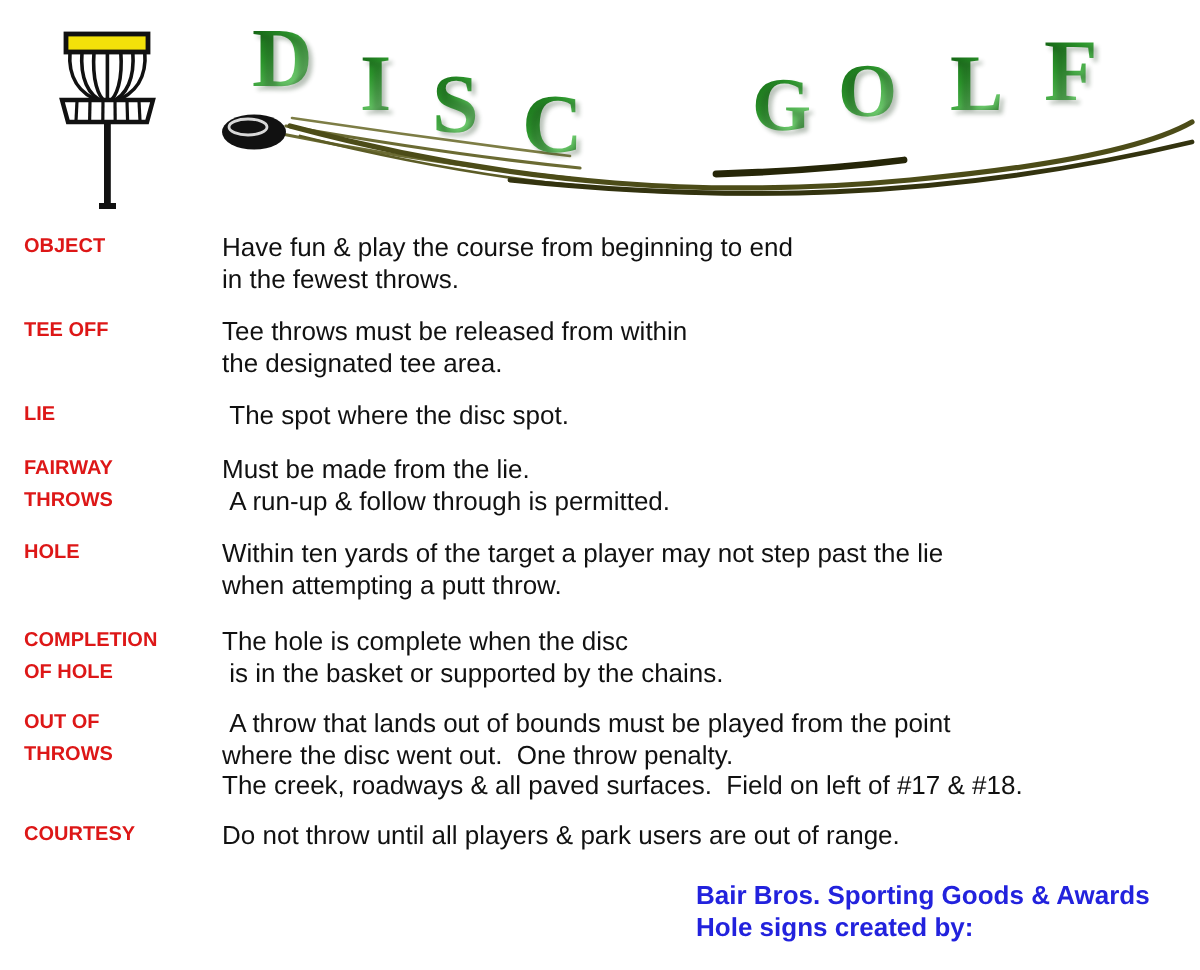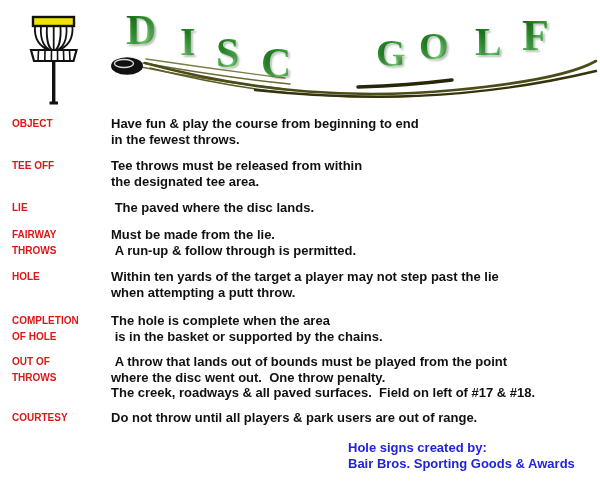--- a/index.html
+++ b/index.html
@@ -18,21 +18,21 @@
   .l-s{left:216px;top:32px;font-size:42px;}
   .l-c{left:261px;top:42px;font-size:42px;}
   .l-g{left:376px;top:34px;font-size:38px;}
   .l-o{left:419px;top:27px;font-size:38px;}
   .l-l{left:475px;top:22px;font-size:40px;}
   .l-f{left:522px;top:14px;font-size:44px;}
   
   .rule{position:absolute;left:0;width:600px;}
   .rule-label{position:absolute;left:12px;top:0;width:92px;color:#dd1717;font-weight:bold;
               font-size:10px;line-height:15.5px;white-space:pre-line;}
-  .rule-text{position:absolute;left:111px;top:0;width:480px;color:#111111;font-weight:bold;
+  .rule-text{position:absolute;left:111px;top:0;width:480px;color:#111111;font-weight:normal;
              font-size:13px;line-height:15.5px;white-space:pre-wrap;}
   .r1{top:116px;} .r2{top:158px;} .r3{top:200px;} .r4{top:227px;}
   .r5{top:269px;} .r6{top:313px;} .r7{top:354px;} .r8{top:410px;}
   
   .credit{position:absolute;left:348px;top:440px;color:#2222dd;font-weight:bold;
           font-size:13px;line-height:15.5px;}
 </style>
 </head>
 <body>
 
@@ -97,49 +97,49 @@
     <div class="rule-text">Have fun &amp; play the course from beginning to end
 in the fewest throws.</div>
   </div>
   <div class="rule r2">
     <div class="rule-label">TEE OFF</div>
     <div class="rule-text">Tee throws must be released from within
 the designated tee area.</div>
   </div>
   <div class="rule r3">
     <div class="rule-label">LIE</div>
-    <div class="rule-text"> The paved where the disc lands.</div>
+    <div class="rule-text"> The spot where the disc spot.</div>
   </div>
   <div class="rule r4">
     <div class="rule-label">FAIRWAY
 THROWS</div>
     <div class="rule-text">Must be made from the lie.
  A run-up &amp; follow through is permitted.</div>
   </div>
   <div class="rule r5">
     <div class="rule-label">HOLE</div>
     <div class="rule-text">Within ten yards of the target a player may not step past the lie
 when attempting a putt throw.</div>
   </div>
   <div class="rule r6">
     <div class="rule-label">COMPLETION
 OF HOLE</div>
-    <div class="rule-text">The hole is complete when the area
+    <div class="rule-text">The hole is complete when the disc
  is in the basket or supported by the chains.</div>
   </div>
   <div class="rule r7">
     <div class="rule-label">OUT OF
 THROWS</div>
     <div class="rule-text"> A throw that lands out of bounds must be played from the point
 where the disc went out.  One throw penalty.
 The creek, roadways &amp; all paved surfaces.  Field on left of #17 &amp; #18.</div>
   </div>
   <div class="rule r8">
     <div class="rule-label">COURTESY</div>
     <div class="rule-text">Do not throw until all players &amp; park users are out of range.</div>
   </div>
 
   <div class="credit">
+    <div>Bair Bros. Sporting Goods &amp; Awards</div>
     <div>Hole signs created by:</div>
-    <div>Bair Bros. Sporting Goods &amp; Awards</div>
   </div>
 
 </div>
 
 </body></html>

